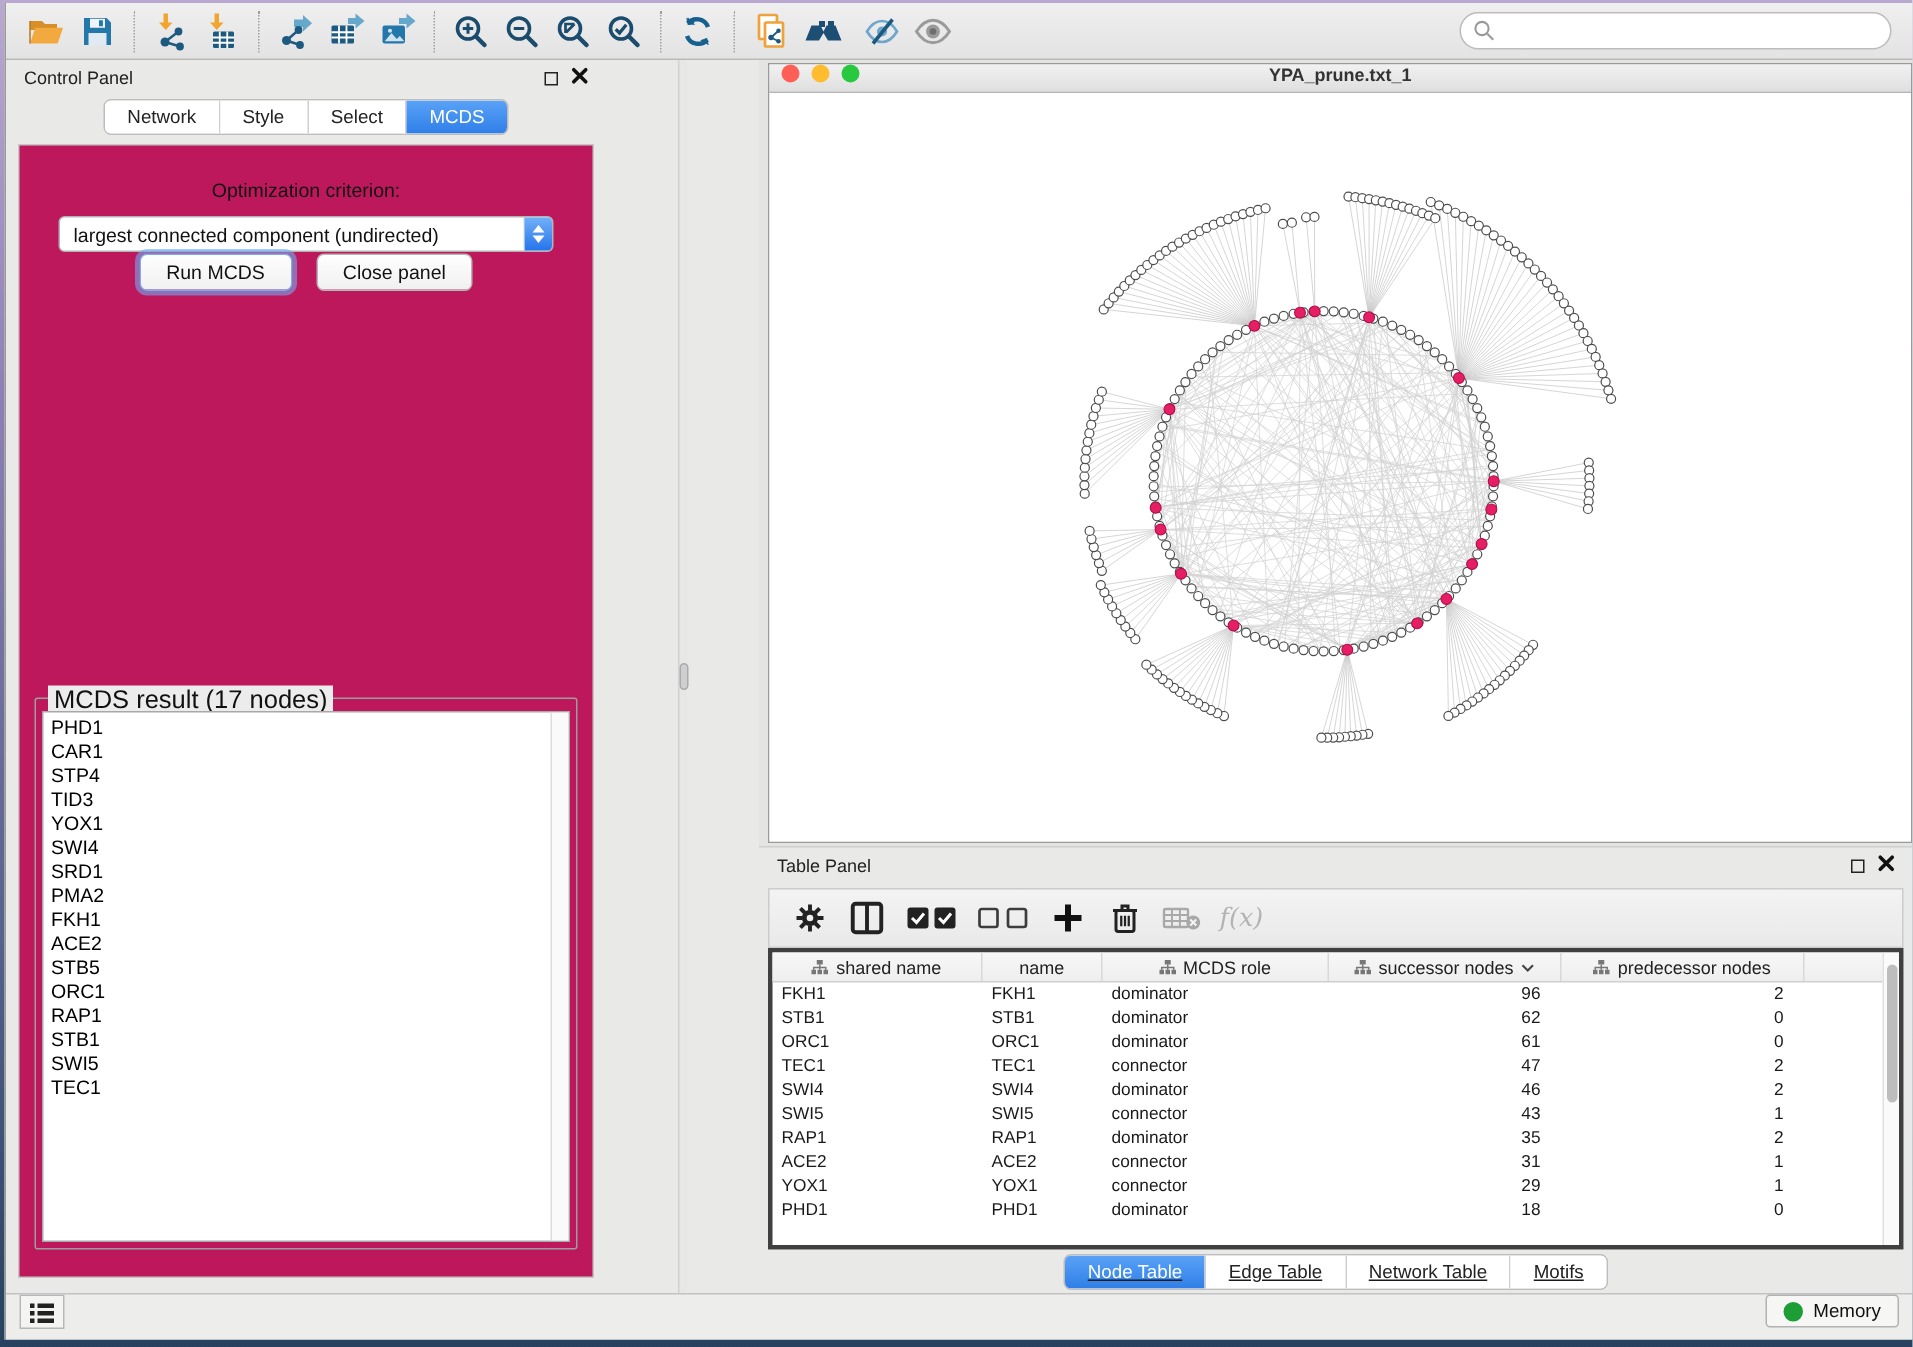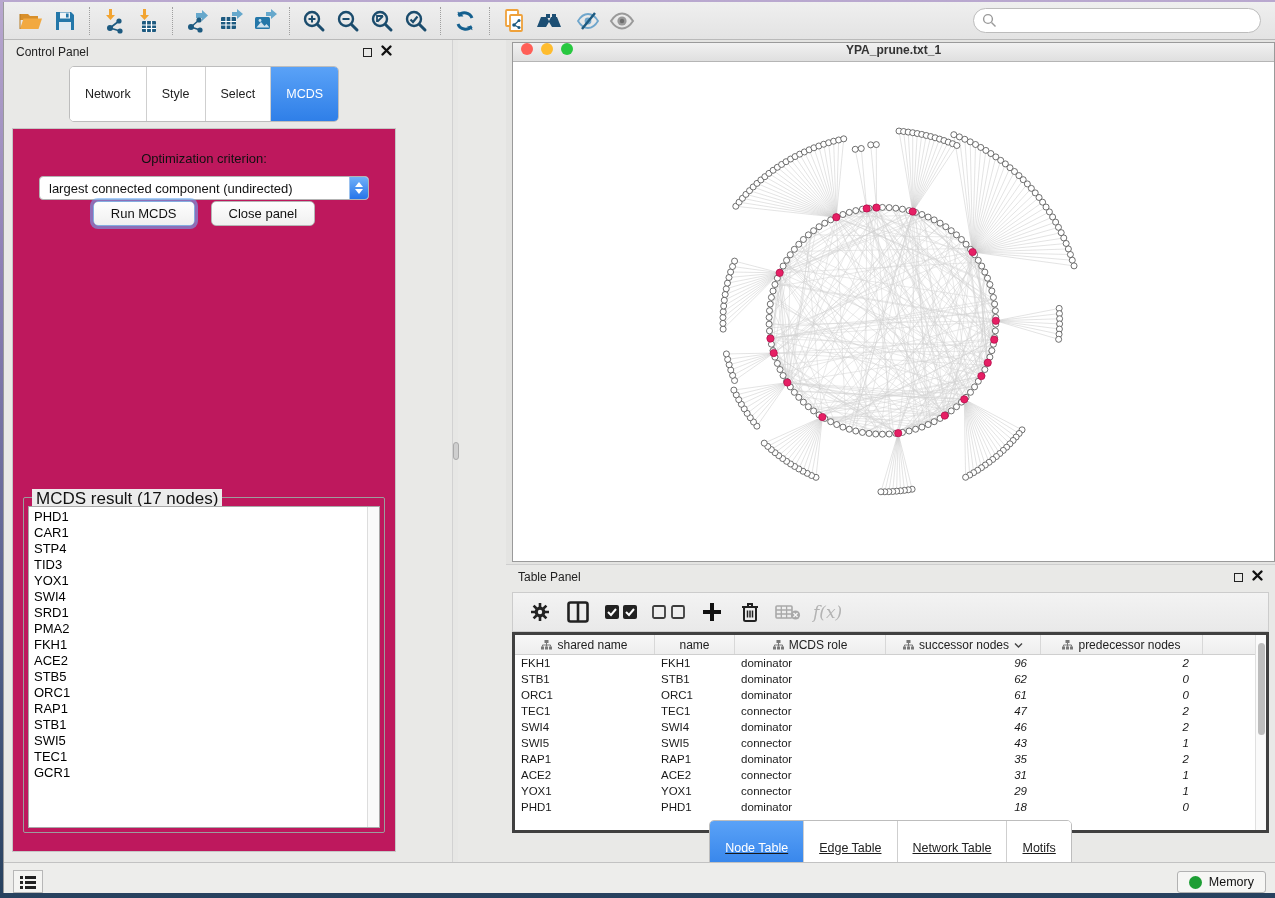--- a/index.html
+++ b/index.html
@@ -28,21 +28,21 @@
                      border:1px solid #aaa; border-radius:3px; }
 
   .panel-header { height:24px; display:flex; align-items:center; padding:0 12px; flex-shrink:0; }
   .panel-title { font-size:12px; color:#222; }
   .panel-header-icons { margin-left:auto; display:flex; align-items:center; gap:9px; }
   .float-icon { width:9px; height:9px; border:1.5px solid #222; background:transparent; display:inline-block; }
 
   
   .seg-bar { display:flex; justify-content:center; padding:2px 0 4px; flex-shrink:0; }
   .seg { display:flex; border:1px solid #bdbdbd; border-radius:5px; background:#fff; overflow:hidden; }
-  .seg-item { padding:20px 15px; font-size:12.5px; color:#222; background:#fff; border-right:1px solid #cfcfcf; cursor:default;text-align:right; }
+  .seg-item { padding:4px 15px; font-size:12.5px; color:#222; background:#fff; border-right:1px solid #cfcfcf; cursor:default;text-align:right; }
   .seg-item:last-child { border-right:none; }
   .seg-item.active { background:linear-gradient(180deg,#5aa2f7,#2f7fe8); color:#fff; }
 
   .cp-content { flex:1; margin:2px 8px 10px; border:1px solid #c6c6c6; background:#be185d; position:relative; overflow:hidden; }
   .opt-label { text-align:center; margin-top:22px; font-size:13px; color:#111; }
   .dropdown { width:330px; height:24px; margin:10px auto 0; background:#fff; border:1px solid #b3b3b3; border-radius:4px;
               display:flex; align-items:center; overflow:hidden; }
   .dropdown-text { flex:1; padding:0 9px; font-size:13px; color:#111; white-space:nowrap; }
   .dropdown-stepper { width:19px; height:24px; background:linear-gradient(180deg,#74b3f9,#2372e9);
                       display:flex; flex-direction:column; align-items:center; justify-content:center; gap:2px;
@@ -83,28 +83,28 @@
 
   .tbl-wrap { flex:1; margin:0 6px; background:#fff; border:3px solid #404040; display:flex; min-height:0; }
   .tbl { flex:1; display:flex; flex-direction:column; min-width:0; }
   .tbl-head { display:flex; height:20px; background:linear-gradient(180deg,#f7f7f7,#eeeeee); border-bottom:1px solid #cfcfcf; flex-shrink:0; }
   .th { display:flex; align-items:center; justify-content:center; gap:5px; border-right:1px solid #d8d8d8;
         font-size:12px; color:#222; position:relative; }
   .th:last-child { border-right:none; }
   .tbl-body { flex:1; overflow:hidden; font-size:11.5px; }
   .tr { display:flex; height:16px; align-items:center; }
   .td { padding:0 6px; white-space:nowrap; overflow:hidden; }
-  .td.num { text-align:right;font-style:italic; }
+  .td.num { text-align:right; }
   .tbl-scroll { width:11px; background:#fafafa; border-left:1px solid #e0e0e0; position:relative; flex-shrink:0; }
   .tbl-thumb { position:absolute; top:8px; left:1.5px; width:7px; height:92px; background:#bdbdbd; border-radius:4px; }
 
   .tp-tabs { height:29px; display:flex; justify-content:center; align-items:center; flex-shrink:0;text-decoration:underline; }
 
   
-  .status-bar { height:31px; background:#ededeb; border-top:1px solid #c2c2c2; display:flex; align-items:flex-end;
+  .status-bar { height:31px; background:#ededeb; border-top:1px solid #c2c2c2; display:flex; align-items:flex-start;
                 padding:0 9px; flex-shrink:0; }
   .sb-btn { width:30px; height:23px; background:#f4f4f2; border:1px solid #b7b7b7; display:flex; align-items:center; justify-content:center; }
   .mem-btn { margin-left:auto; display:flex; align-items:center; gap:7px; background:#f6f6f4; border:1px solid #b2b2b2;
              border-radius:3px; padding:3px 11px; font-size:12.5px; color:#111; }
   .mem-dot { width:13px; height:13px; border-radius:50%; background:#1d9e34; display:inline-block; }
 
   svg { overflow:visible; }
 </style>
 </head>
 <body>
@@ -307,21 +307,20 @@
                 <div>SRD1</div>
                 <div>PMA2</div>
                 <div>FKH1</div>
                 <div>ACE2</div>
                 <div>STB5</div>
                 <div>ORC1</div>
                 <div>RAP1</div>
                 <div>STB1</div>
                 <div>SWI5</div>
                 <div>TEC1</div>
-                <div>GCR1</div>
               </div>
             <div class="mcds-scroll"></div>
           </div>
         </div>
       </div>
     </div>
 
     <div class="splitter">
       <div class="splitter-handle"></div>
     </div>

